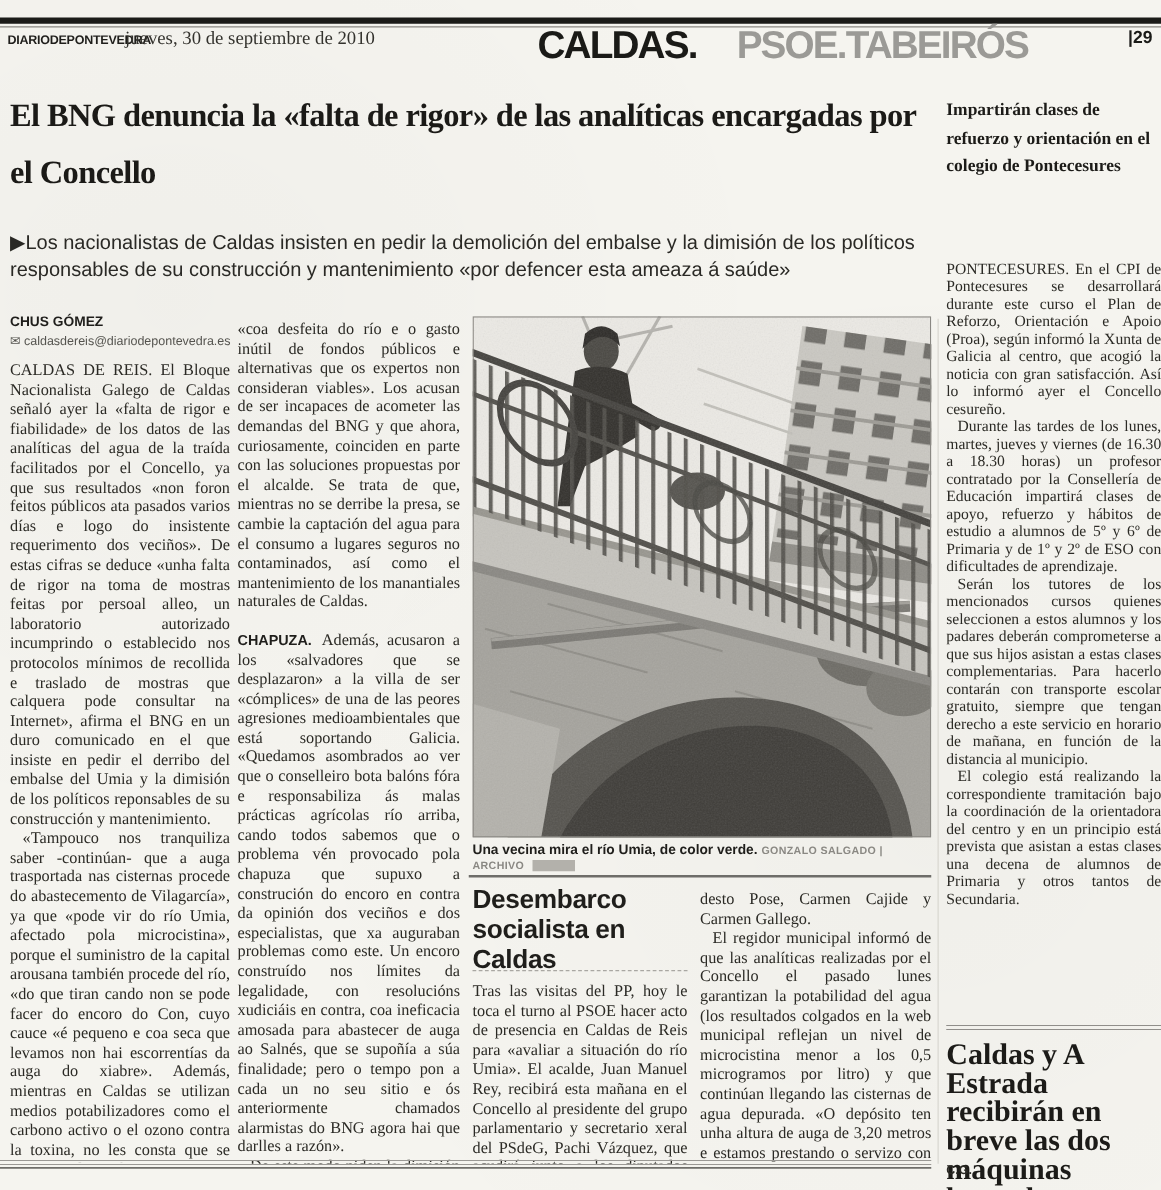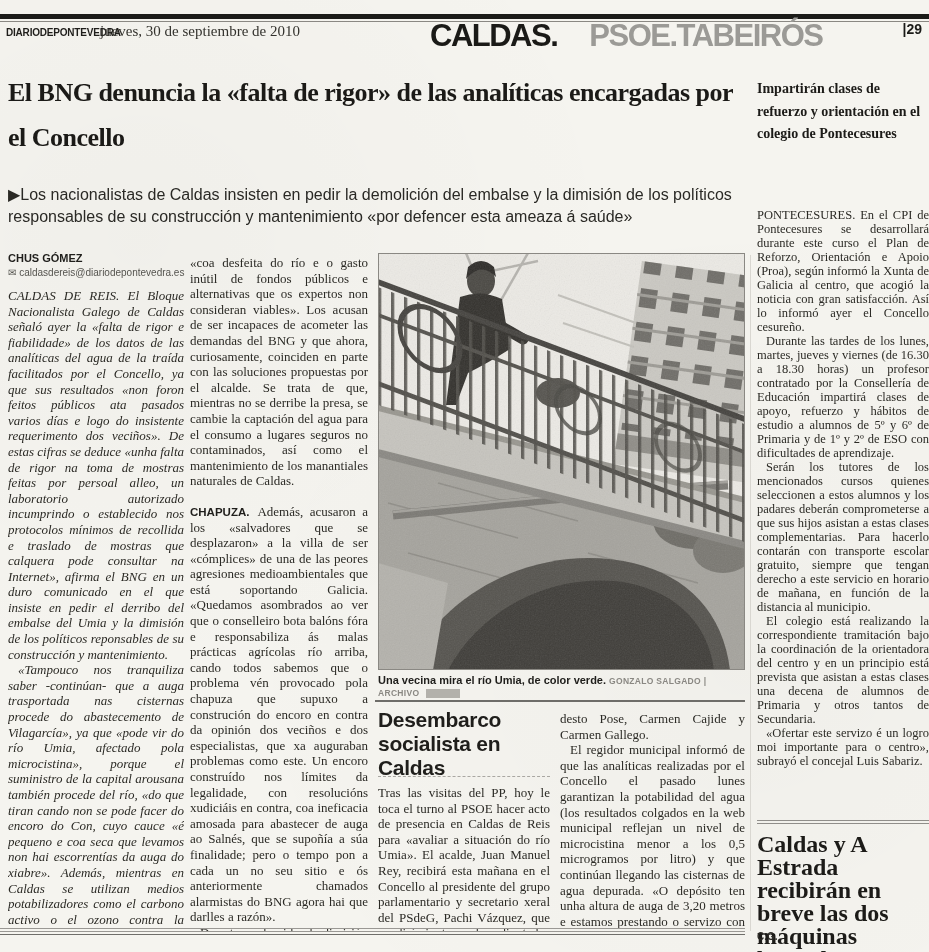--- a/index.html
+++ b/index.html
@@ -17,21 +17,21 @@
   .section-primary{font:bold 31px/31px "Liberation Sans",sans-serif;letter-spacing:-1.5px;color:#1a1a17;}
   .section-secondary{font:bold 31px/31px "Liberation Sans",sans-serif;letter-spacing:-1.5px;color:#9b9a96;}
   .pagenum{font:bold 14px "Liberation Sans",sans-serif;color:#1a1a17;margin-top:1px;margin-left:48px;}
   
   .headline{left:8px;top:70px;width:742px;font-weight:bold;font-size:26px;line-height:45px;
             letter-spacing:-0.5px;color:#1b1a17;}
   .standfirst{left:8px;top:184px;width:732px;font:16px/22px "Liberation Sans",sans-serif;color:#2a2925;}
   .byline{left:8px;top:252px;font:bold 11px "Liberation Sans",sans-serif;color:#1f1e1b;}
   .email-line{left:8px;top:267px;font:10px "Liberation Sans",sans-serif;color:#55544f;}
   .bodycol{font-size:13px;line-height:15.6px;text-align:justify;color:#2b2a25;overflow:hidden;}
-  .col1{left:8px;top:288px;width:176px;height:642px;font-style:italic;}
+  .col1{left:8px;top:288px;width:176px;height:642px;}
   .col2{left:190px;top:255px;width:178px;height:676px;}
   .bodycol p{margin:0;}
   .bodycol p.ind{text-indent:10px;}
   .bodycol p.sec{margin-top:15px;}
   .runin{font:bold 11.5px "Liberation Sans",sans-serif;color:#1f1e1b;margin-right:8px;}
   
   .photo{left:378px;top:253px;width:367px;height:417px;}
   .caption{left:378px;top:674px;width:367px;font:bold 11px "Liberation Sans",sans-serif;color:#1f1e1b;}
   .credit{font:bold 8.5px "Liberation Sans",sans-serif;color:#8a8883;letter-spacing:0.3px;}
   .artifact{display:inline-block;width:34px;height:9px;background:#b3b1ab;vertical-align:middle;margin-left:4px;}
@@ -188,21 +188,20 @@
   <div class="abs botrule"></div>
   <div class="abs vdivider"></div>
 
   <h2 class="abs sb-headline1" style="margin:0;">Impartirán clases de refuerzo y orientación en el colegio de Pontecesures</h2>
 
   <div class="abs sb-body">
     <p>PONTECESURES. En el CPI de Pontecesures se desarrollará durante este curso el Plan de Reforzo, Orientación e Apoio (Proa), según informó la Xunta de Galicia al centro, que acogió la noticia con gran satisfacción. Así lo informó ayer el Concello cesureño.</p>
     <p class="ind">Durante las tardes de los lunes, martes, jueves y viernes (de 16.30 a 18.30 horas) un profesor contratado por la Consellería de Educación impartirá clases de apoyo, refuerzo y hábitos de estudio a alumnos de 5º y 6º de Primaria y de 1º y 2º de ESO con dificultades de aprendizaje.</p>
     <p class="ind">Serán los tutores de los mencionados cursos quienes seleccionen a estos alumnos y los padares deberán comprometerse a que sus hijos asistan a estas clases complementarias. Para hacerlo contarán con transporte escolar gratuito, siempre que tengan derecho a este servicio en horario de mañana, en función de la distancia al municipio.</p>
     <p class="ind">El colegio está realizando la correspondiente tramitación bajo la coordinación de la orientadora del centro y en un principio está prevista que asistan a estas clases una decena de alumnos de Primaria y otros tantos de Secundaria.</p>
-    <p class="ind">«Ofertar este servizo é un logro moi importante para o centro», subrayó el concejal Luis Sabariz.</p>
   </div>
 
   <div class="abs sb-rule"></div>
 
   <h2 class="abs sb-headline2" style="margin:0;">Caldas y A Estrada recibirán en breve las dos máquinas barredoras</h2>
   <div class="abs sb-byline">C.G.</div>
 
 </div>
 
 </body></html>

